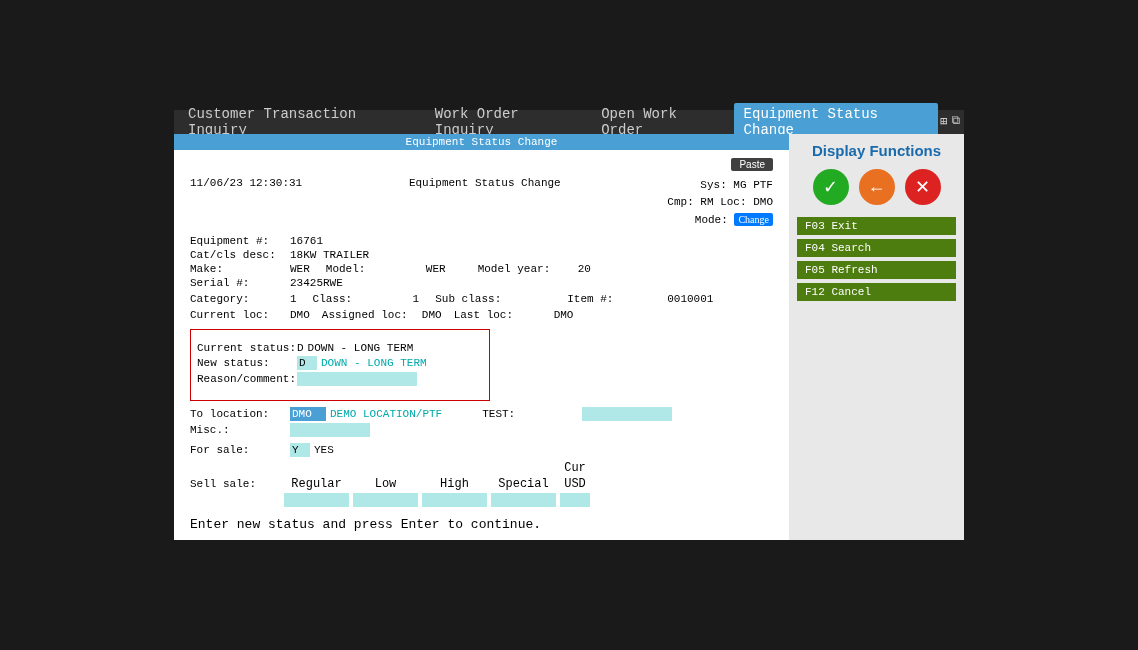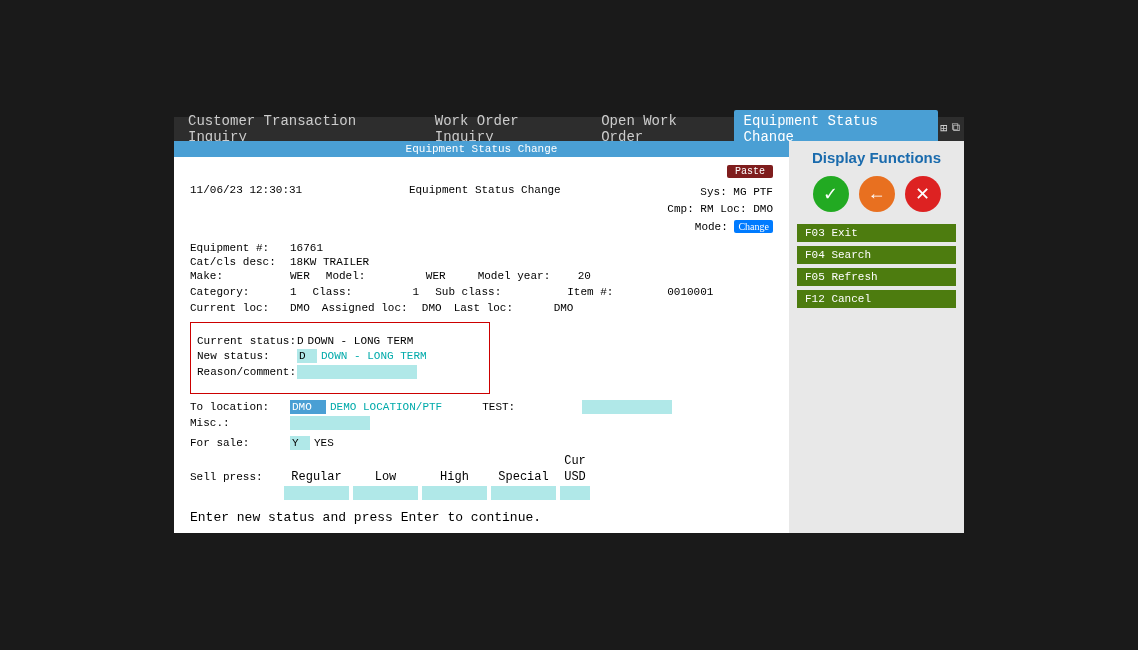--- a/index.html
+++ b/index.html
@@ -70,30 +70,29 @@
     .header-row {
       display: flex;
       justify-content: space-between;
       margin-bottom: 6px;
       align-items: flex-start;
     }
     .header-left { font-size: 11px; }
     .header-center { font-size: 11px; text-align: center; }
     .header-right { font-size: 11px; text-align: right; line-height: 1.6; }
     .paste-btn {
-      background: #7f1d1d;
+      background: #404040;
       color: #fff;
       border: none;
       padding: 1px 8px;
       font-size: 10px;
       cursor: pointer;
       border-radius: 2px;
       float: right;
       margin-bottom: 4px;
-      font-family: Liberation Mono, monospace;
     }
     .mode-box {
       background: #007bff;
       color: #fff;
       padding: 1px 4px;
       font-size: 10px;
       border-radius: 2px;
       font-family: Liberation Serif, serif;
     }
     .field-row {
@@ -258,20 +257,24 @@
 
         <div class="field-row">
           <span class="field-label">Make:</span>
           <span class="field-value">WER</span>
           <span style="margin-left:16px;" class="field-label">Model:</span>
           <span class="field-value">WER</span>
           <span style="margin-left:32px;" class="field-label">Model year:</span>
           <span class="field-value">20</span>
         </div>
 
+        <div class="field-row">
+          <span class="field-label">Serial #:</span>
+          <span class="field-value">23425RWE</span>
+        </div>
 
         <div style="margin:4px 0;align-items:flex-end;" class="field-row">
           <span class="field-label">Category:</span>
           <span class="field-value">1</span>
           <span style="margin-left:16px;" class="field-label">Class:</span>
           <span class="field-value">1</span>
           <span style="margin-left:16px;" class="field-label">Sub class:</span>
           <span class="field-value"></span>
           <span style="margin-left:32px;" class="field-label">Item #:</span>
           <span class="field-value">0010001</span>
@@ -326,21 +329,21 @@
           <span class="field-label">For sale:</span>
           <input class="input-field input-narrow" type="text" value="Y" style="">
           <span style="margin-left:4px;" class="field-value">YES</span>
         </div>
 
         <div style="margin:4px 0;"></div>
 
         
         <div>
           <div style="display:flex; align-items:baseline; gap:4px; margin-bottom:2px;">
-            <span style="min-width:90px;" class="field-label">Sell press:</span>
+            <span style="min-width:90px;" class="field-label">Sell sale:</span>
             <div style="display:flex; gap:4px; align-items:flex-end;">
               <div class="sell-col">
                 <span class="col-header">Regular</span>
                 <input class="input-field" style="width: 65px;" type="text">
               </div>
               <div class="sell-col">
                 <span class="col-header">Low</span>
                 <input class="input-field" style="width: 65px;" type="text">
               </div>
               <div class="sell-col">

